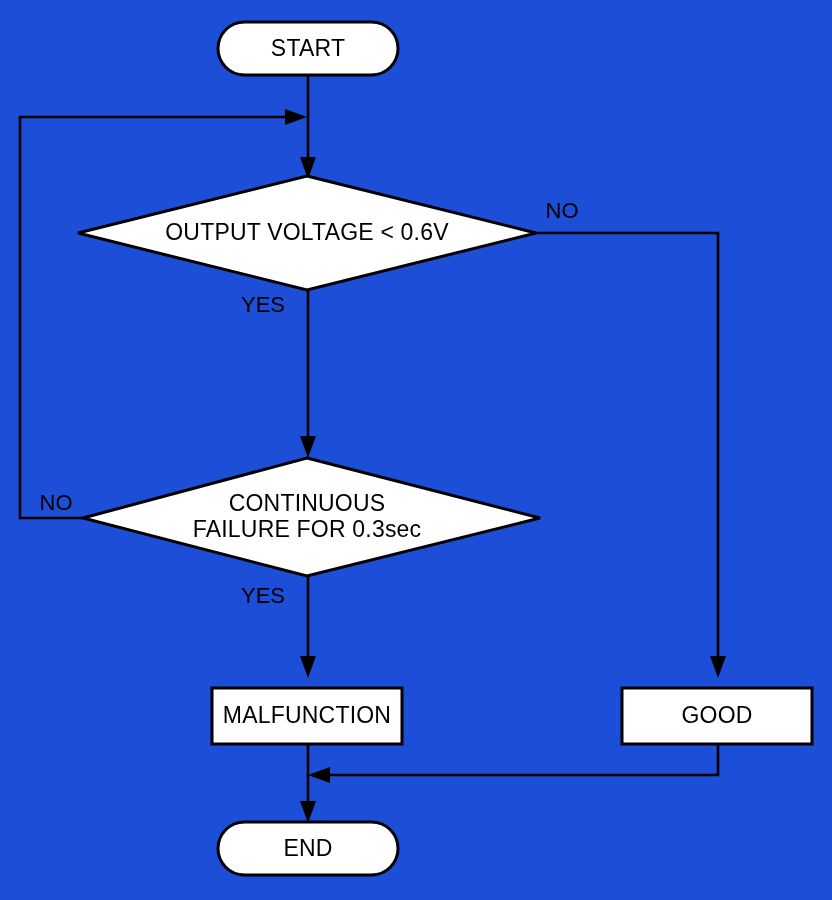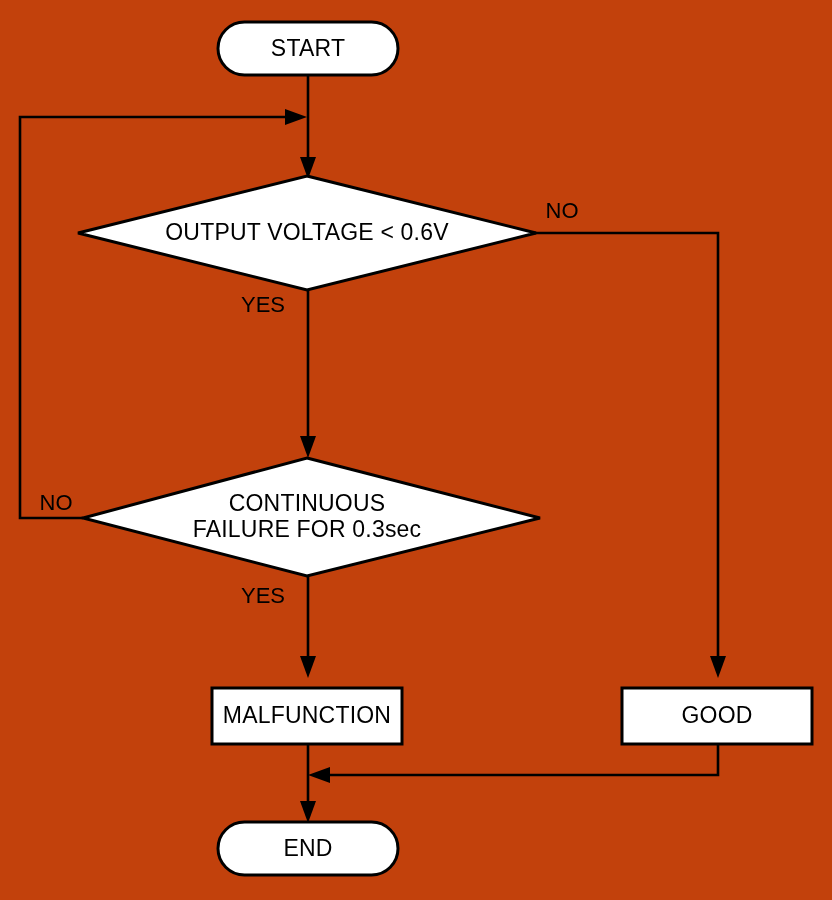--- a/index.html
+++ b/index.html
@@ -10,21 +10,21 @@
   body {
     width: 832px;
     height: 900px;
     font-family: "Liberation Sans", sans-serif;
     overflow: hidden;
   }
   #flowchart-root {
     position: relative;
     width: 832px;
     height: 900px;
-    background: #c2410c;
+    background: #1d4ed8;
   }
   svg.chart-surface {
     display: block;
     width: 832px;
     height: 900px;
   }
   .shape-stroke {
     fill: #ffffff;
     stroke: #000000;
     stroke-width: 3;

